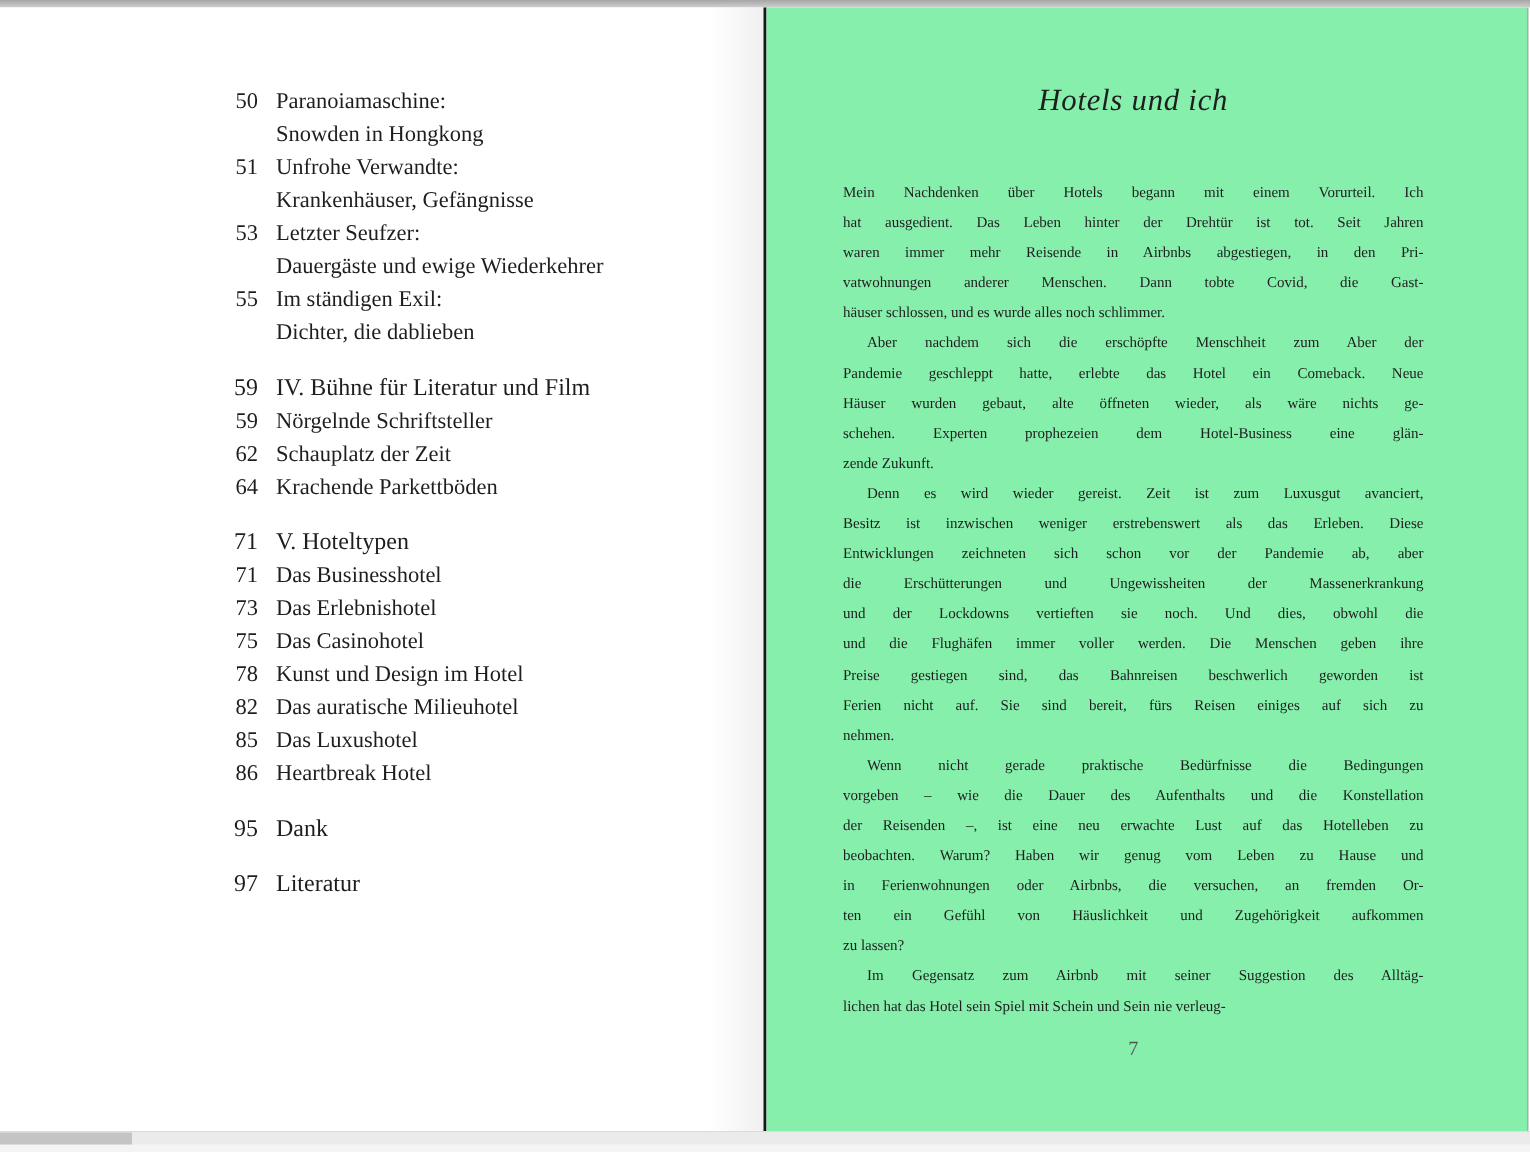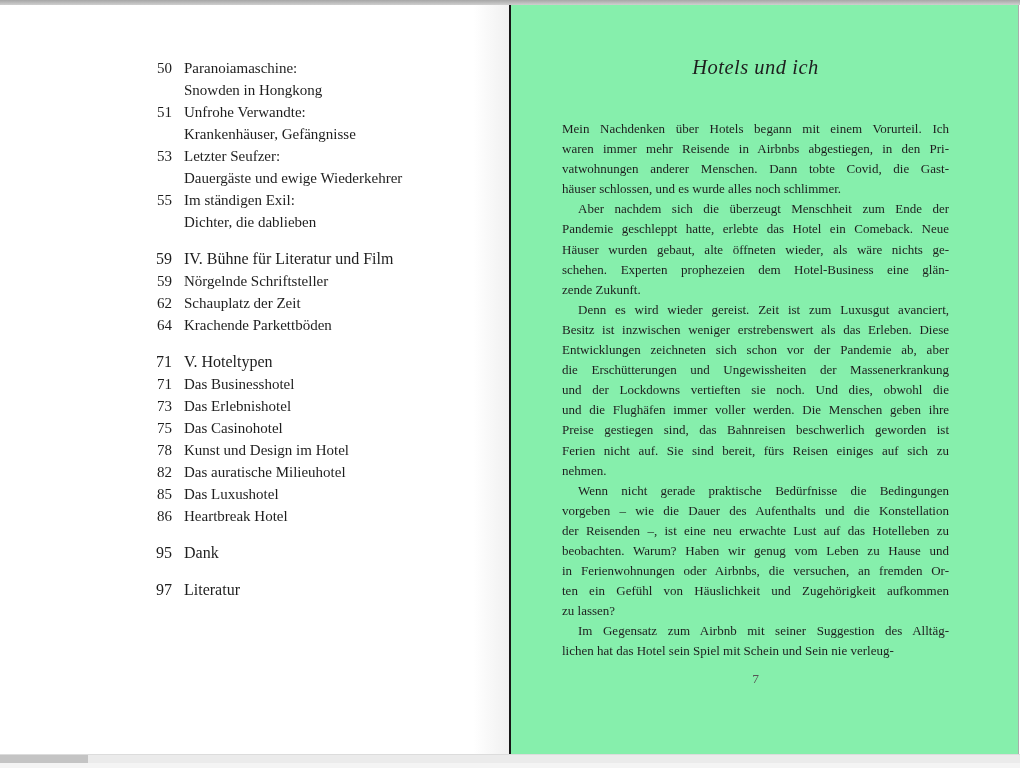--- a/index.html
+++ b/index.html
@@ -17,21 +17,21 @@
   
   .toc{font-size:15px;line-height:22px;}
   .toc-group{margin-bottom:15px;}
   .toc-entry{display:grid;grid-template-columns:19px auto;column-gap:12px;}
   .toc-entry.section{font-size:16px;}
   .toc-num{text-align:right;font-feature-settings:"onum" 1;font-variant-numeric:oldstyle-nums;}
 
   
   .chapter-title{font-style:italic;font-weight:normal;font-size:20.5px;line-height:24px;
     margin:0 0 40px 0;width:387px;text-align:center;letter-spacing:0.5px;}
-  .body-text{width:387px;font-size:13px;line-height:20.1px;}
+  .body-text{width:387px;font-size:10px;line-height:20.1px;}
   .para{margin:0;}
   .bline{text-align:justify;text-align-last:justify;}
   .bline.last{text-align-last:left;}
   .bline.ind{text-indent:16px;}
   .page-num{width:387px;text-align:center;margin-top:9px;font-size:13.5px;color:#555555;}
 
   
   .bottom-bar{position:absolute;left:0;top:754px;width:1020px;height:14px;background:#f4f4f4;border-top:1px solid #dcdcdc;}
   .scroll-track{position:absolute;left:0;top:0;width:1020px;height:8px;background:#ebebeb;}
   .scroll-thumb{position:absolute;left:0;top:0;width:88px;height:8px;background:#c4c4c4;}
@@ -170,26 +170,27 @@
       </div>
   </section>
 
   <div class="gutter"></div>
 
   <section class="page right">
     <h1 class="chapter-title">Hotels und ich</h1>
     <div class="body-text">
         <div class="para">
           <div class="bline">Mein Nachdenken über Hotels begann mit einem Vorurteil. Ich</div>
+          <div class="bline">hat ausgedient. Das Leben hinter der Drehtür ist tot. Seit Jahren</div>
           <div class="bline">waren immer mehr Reisende in Airbnbs abgestiegen, in den Pri-</div>
           <div class="bline">vatwohnungen anderer Menschen. Dann tobte Covid, die Gast-</div>
           <div class="bline last">häuser schlossen, und es wurde alles noch schlimmer.</div>
         </div>
         <div class="para">
-          <div class="bline ind">Aber nachdem sich die überzeugt Menschheit zum Ende der</div>
+          <div class="bline ind">Aber nachdem sich die erschöpfte Menschheit zum Aber der</div>
           <div class="bline">Pandemie geschleppt hatte, erlebte das Hotel ein Comeback. Neue</div>
           <div class="bline">Häuser wurden gebaut, alte öffneten wieder, als wäre nichts ge-</div>
           <div class="bline">schehen. Experten prophezeien dem Hotel-Business eine glän-</div>
           <div class="bline last">zende Zukunft.</div>
         </div>
         <div class="para">
           <div class="bline ind">Denn es wird wieder gereist. Zeit ist zum Luxusgut avanciert,</div>
           <div class="bline">Besitz ist inzwischen weniger erstrebenswert als das Erleben. Diese</div>
           <div class="bline">Entwicklungen zeichneten sich schon vor der Pandemie ab, aber</div>
           <div class="bline">die Erschütterungen und Ungewissheiten der Massenerkrankung</div>

